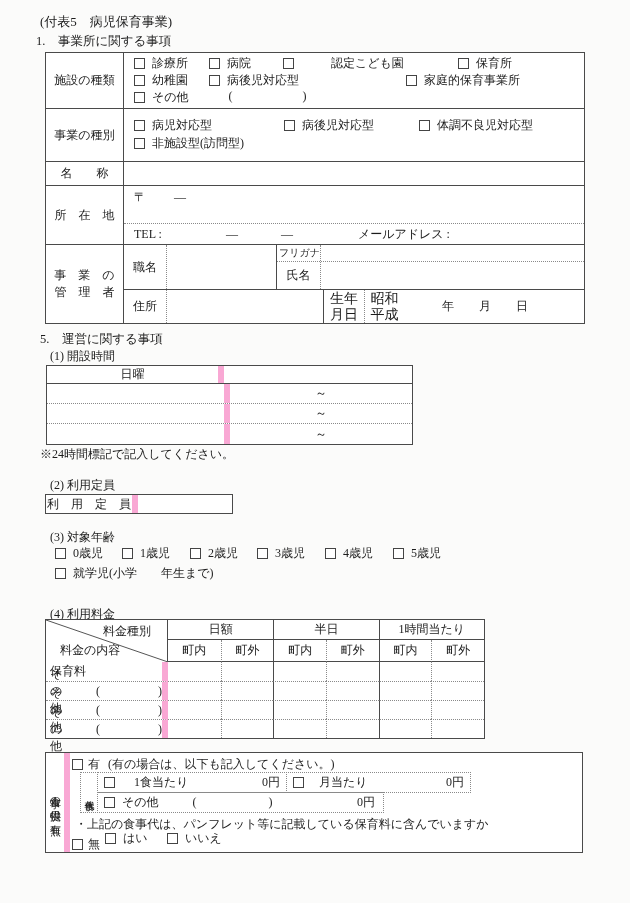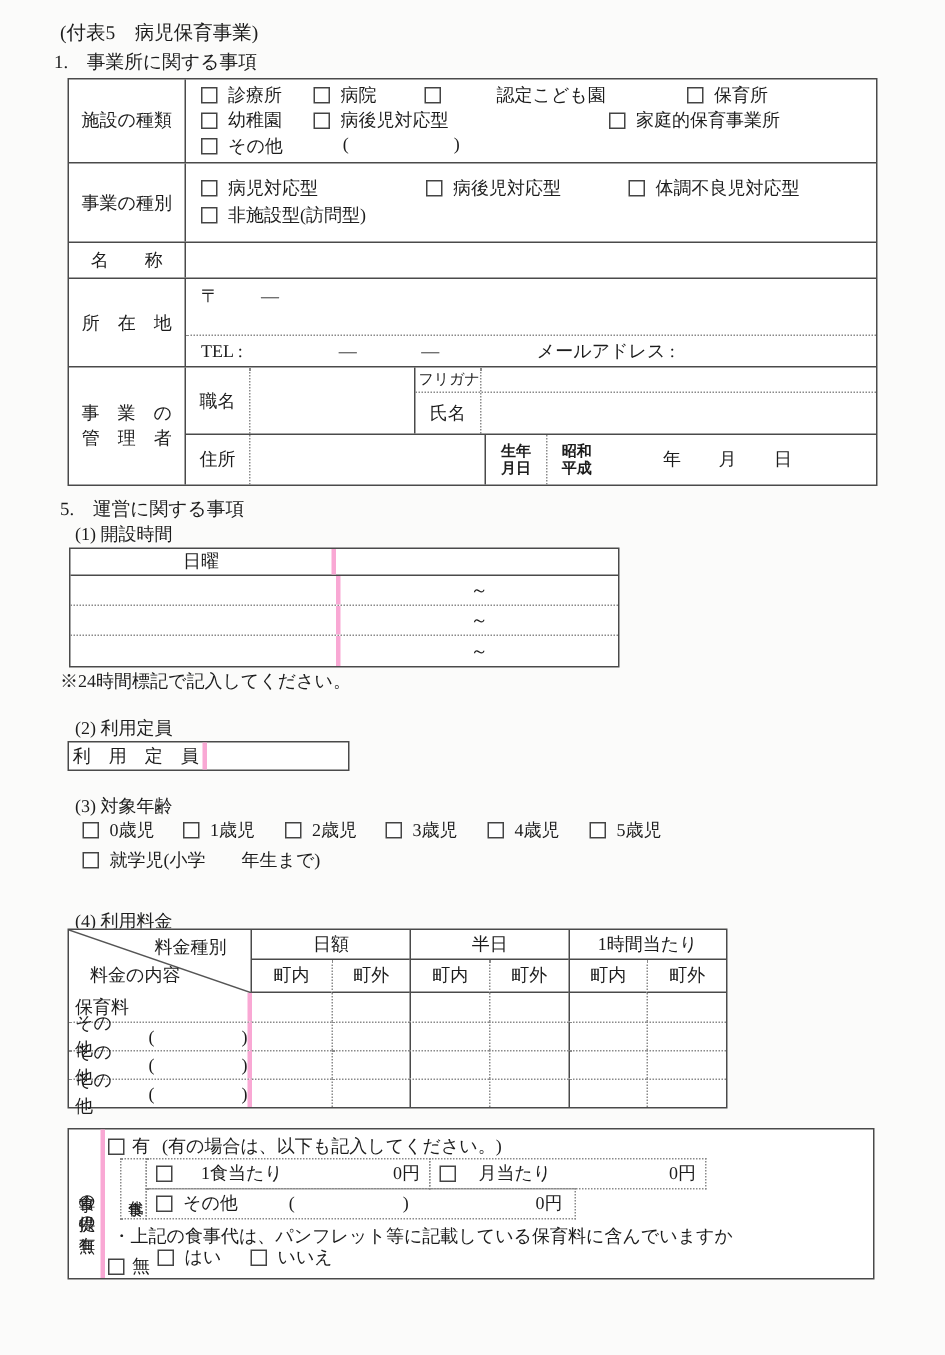--- a/index.html
+++ b/index.html
@@ -21,23 +21,23 @@
   .c{display:flex;align-items:center;justify-content:center;box-sizing:border-box;}
   .line{display:flex;align-items:flex-start;height:17px;}
   .opt{display:flex;align-items:center;flex:none;box-sizing:border-box;}
   .cb{display:inline-block;width:9px;height:9px;border:1px solid #444;background:#fff;
       margin-right:7px;flex:none;}
   .dotT{border-top:1px dotted #8a8a8a;}
   .dotL{border-left:1px dotted #8a8a8a;}
   .solL{border-left:1px solid #4a4a4a;}
   .solT{border-top:1px solid #4a4a4a;}
   .solB{border-bottom:1px solid #4a4a4a;}
-  .solR{border-right:3px solid #f9a8d4;}
+  .solR{border-right:6px solid #f9a8d4;}
   .tiny{font-size:10px;}
-  .two{font-size:10px;line-height:1.1;text-align:center;font-weight:bold;}
+  .two{font-size:14px;line-height:1.1;text-align:center;}
   .vert{writing-mode:vertical-rl;text-orientation:upright;letter-spacing:1px;}
   
   .fees{display:grid;grid-template-columns:122px repeat(6,1fr);
         grid-template-rows:20px 22px 19px 19px 19px 19px;}
   .fees>div{box-sizing:border-box;}
   .diag{grid-column:1;grid-row:1/3;position:relative;border-right:1px solid #4a4a4a;}
   .dots{border-top:1px dotted #8a8a8a;}
 </style>
 </head>
 <body>

